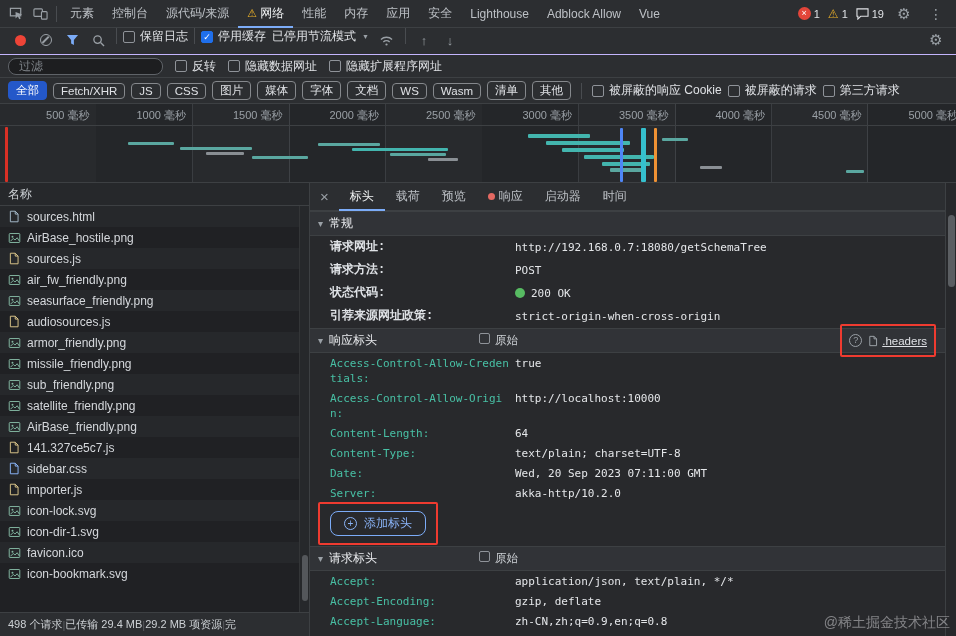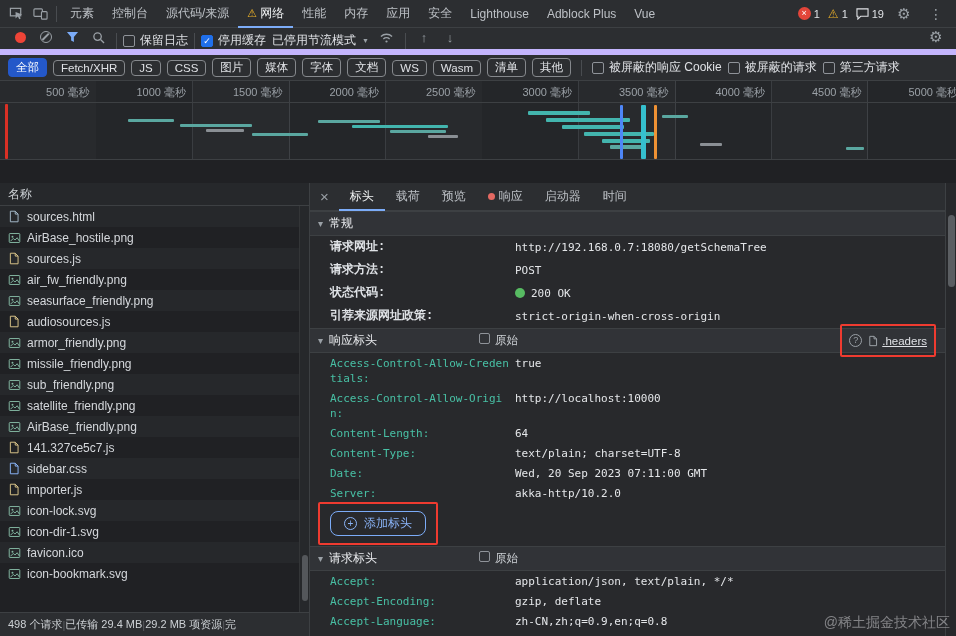--- a/index.html
+++ b/index.html
@@ -22,22 +22,22 @@
   .dt-tab .warn-ic{ display:none; color:#f0b428; font-size:11px; }
   .tb-right{ margin-left:auto; display:flex; align-items:center; gap:8px; padding-right:4px; }
   .badge{ display:flex; align-items:center; gap:3px; color:#dfe1e5; font-size:11px; cursor:pointer;}
   .err-circle{ width:13px; height:13px; border-radius:50%; background:#e3453a; color:#fff;
     font-size:9px; line-height:13px; text-align:center; display:inline-block;}
   .warn-tri{ color:#f0b428; font-size:12px; }
   .gear{ font-size:15px; }
   .kebab{ font-size:14px; letter-spacing:0; }
 
   
-  .nettoolbar{ height:27px; background:#2c2e31; border-bottom:6px solid #c4b5fd;
-    display:flex; align-items:flex-end; gap:2px; padding:0 8px; }
+  .nettoolbar{ height:27px; background:#2c2e31; border-bottom:1px solid #c4b5fd;
+    display:flex; align-items:flex-start; gap:2px; padding:0 8px; }
   .rec-dot{ width:11px; height:11px; border-radius:50%; background:#ee4437; display:inline-block;}
   .clear-ic{ position:relative; width:12px; height:12px; border:1.5px solid #9aa0a6;
     border-radius:50%; display:inline-block; }
   .clear-ic::after{ content:""; position:absolute; left:0px; top:3.6px; width:8.6px; height:1.5px;
     background:#9aa0a6; transform:rotate(-45deg); }
   .cb-label{ display:inline-flex; align-items:center; gap:5px; color:#dfe1e5; cursor:pointer; white-space:nowrap;}
   .cb{ width:12px; height:12px; border:1px solid #8f9399; border-radius:2px; display:inline-block;
     background:transparent; flex:none; }
   .cb.checked{ background:#1f6feb; border-color:#1f6feb; color:#fff; font-size:9px;
     line-height:11px; text-align:center; }
@@ -196,21 +196,21 @@
       <div class="dt-tab">
 
         <span>安全</span>
       </div>
       <div class="dt-tab">
 
         <span>Lighthouse</span>
       </div>
       <div class="dt-tab">
 
-        <span>Adblock Plus</span>
+        <span>Adblock Allow</span>
       </div>
       <div class="dt-tab">
 
         <span>Vue</span>
       </div>
 
     <div class="tb-right">
       <span class="badge">
         <span class="err-circle">×</span>
         <span>1</span>
@@ -269,20 +269,37 @@
           <circle cx="8" cy="11.3" r="1.2" fill="#9aa0a6" stroke="none"></circle>
         </svg>
     </span>
     <span class="vsep"></span>
     <span class="icon-btn arrow-ic">↑</span>
     <span class="icon-btn arrow-ic">↓</span>
     <span class="flex-sp"></span>
     <span class="icon-btn gear">⚙</span>
   </div>
 
+  <div class="filterrow">
+    <span class="filter-box">
+      <input placeholder="过滤" style="">
+    </span>
+    <label class="cb-label">
+      <span class="cb"></span>
+      <span>反转</span>
+    </label>
+    <label class="cb-label">
+      <span class="cb"></span>
+      <span>隐藏数据网址</span>
+    </label>
+    <label class="cb-label">
+      <span class="cb"></span>
+      <span>隐藏扩展程序网址</span>
+    </label>
+  </div>
 
   <div class="typesrow">
     <span class="chip selected">全部</span>
       <span class="chip">Fetch/XHR</span>
       <span class="chip">JS</span>
       <span class="chip">CSS</span>
       <span class="chip">图片</span>
       <span class="chip">媒体</span>
       <span class="chip">字体</span>
       <span class="chip">文档</span>

